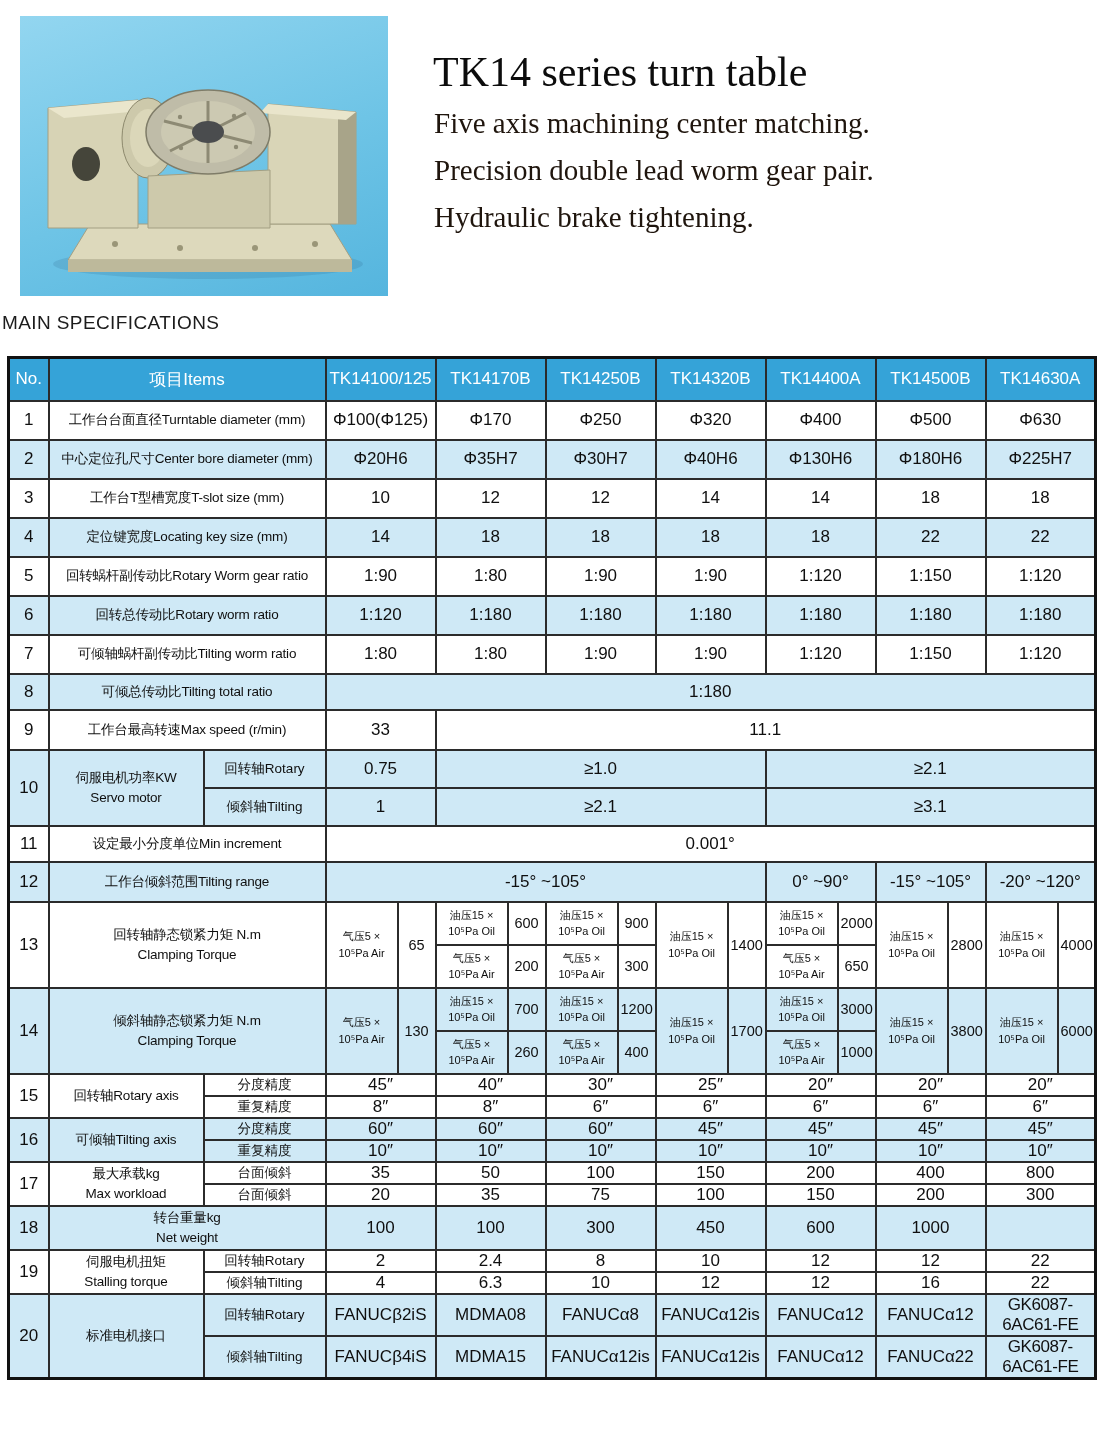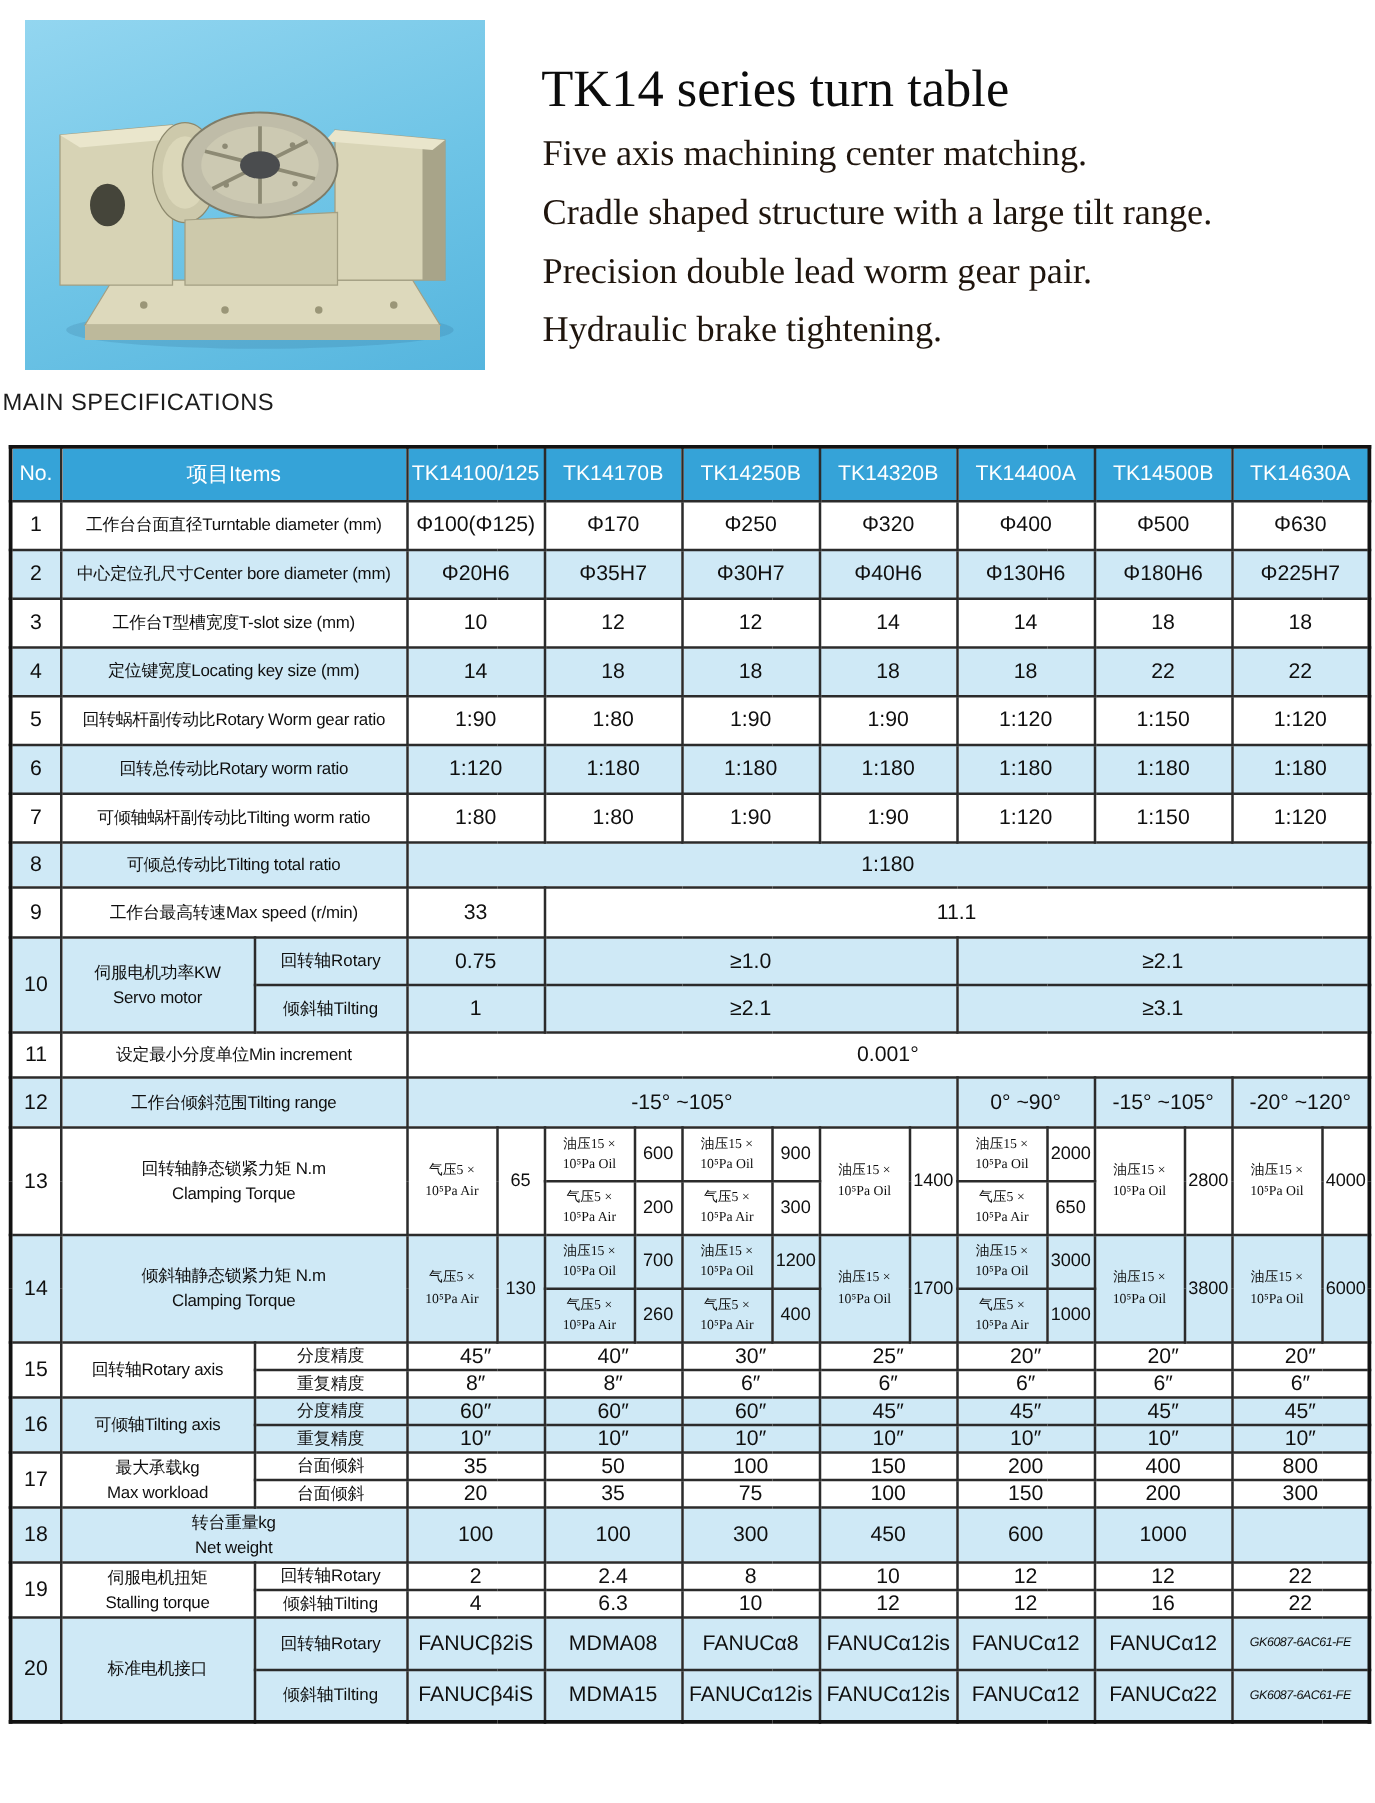--- a/index.html
+++ b/index.html
@@ -58,22 +58,22 @@
   
   #spec-table tbody tr:nth-child(11) td,#spec-table tbody tr:nth-child(15) td,
   #spec-table tbody tr:nth-child(17) td,#spec-table tbody tr:nth-child(19) td,
   #spec-table tbody tr:nth-child(21) td,#spec-table tbody tr:nth-child(23) td,
   #spec-table tbody tr:nth-child(26) td,#spec-table tbody tr:nth-child(28) td{border-top:1px solid #4f4f4f;}
 
   td.no{font-size:17px;}
   td.i{text-align:left;padding-left:7px;font-size:13.5px;white-space:pre-line;line-height:1.45;letter-spacing:-.2px;}
   td.s{font-size:13.5px;}
   td.v{font-size:17px;}
-  td.v.sm{font-size:10px;letter-spacing:-.4px;padding:0;font-style:italic;}
-  td.cl{font-size:11px;white-space:pre-line;line-height:1.5;border-right-width:1px;padding:0 1px;font-family:Liberation Serif, serif;}
+  td.v.sm{font-size:17px;letter-spacing:-.4px;padding:0;}
+  td.cl{font-size:11px;white-space:pre-line;line-height:1.5;border-right-width:1px;padding:0 1px;}
   td.cv{font-size:14.5px;border-left-width:1px;border-right-width:1px;padding:0 1px;}
 </style>
 </head>
 <body>
 
 <div class="page">
 
   <div class="photo">
     <svg viewBox="0 0 368 280">
       <ellipse cx="188" cy="248" rx="155" ry="15" fill="rgba(35,90,125,0.16)"></ellipse>
@@ -106,21 +106,20 @@
       <circle cx="95" cy="228" r="3" fill="#9a9678"></circle>
       <circle cx="160" cy="232" r="3" fill="#9a9678"></circle>
       <circle cx="235" cy="232" r="3" fill="#9a9678"></circle>
       <circle cx="295" cy="228" r="3" fill="#9a9678"></circle>
     </svg>
   </div>
 
   <h1 class="title">TK14 series turn table</h1>
   <div class="features">
     <div>Five axis machining center matching.</div>
-    <div>Cradle shaped structure with a large tilt range.</div>
     <div>Precision double lead worm gear pair.</div>
     <div>Hydraulic brake tightening.</div>
   </div>
 
   <div class="specs-heading">MAIN SPECIFICATIONS</div>
 
   <table id="spec-table">
     <colgroup>
       <col class="c-no">
         <col class="c-i1">

